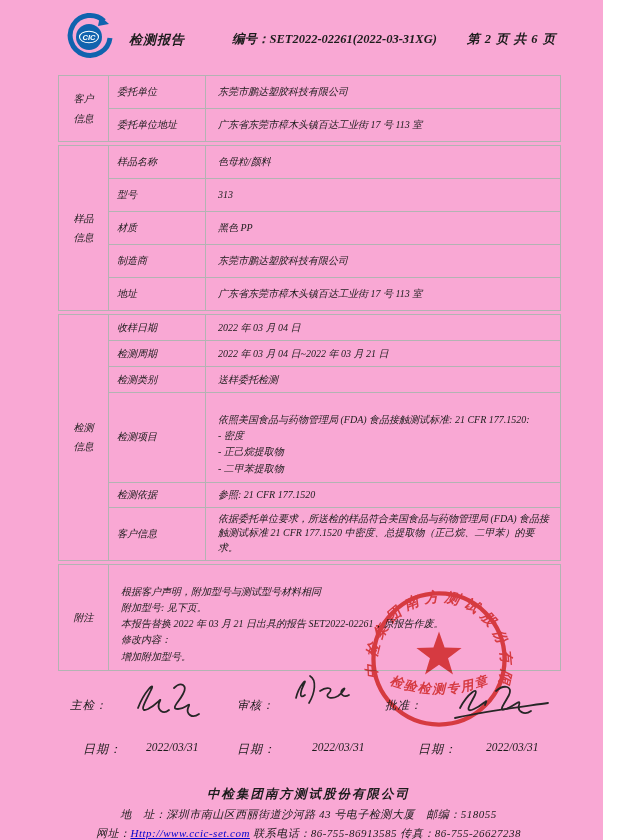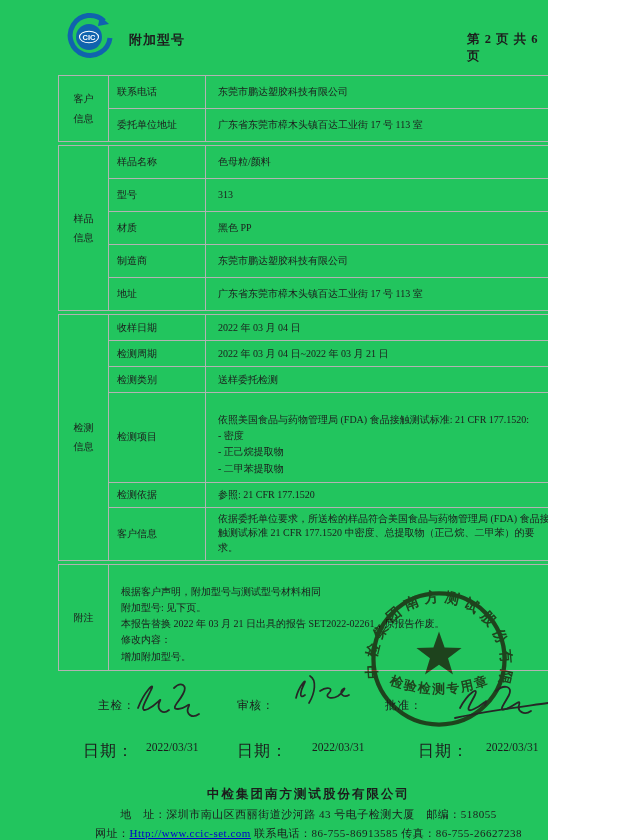--- a/index.html
+++ b/index.html
@@ -1,18 +1,18 @@
 <!DOCTYPE html>
 <html><head>
 <meta charset="utf-8">
 <style>
   * { margin:0; padding:0; box-sizing:border-box; }
   html,body { background:#ffffff; }
   body { font-family:"Liberation Serif","DejaVu Serif",serif; color:#1c1c1c; }
-  .page { position:relative; width:548px; height:840px; background:#22c55e; overflow:hidden; }
+  .page { position:relative; width:603px; height:840px; background:#f9a8d4; overflow:hidden;font-style:italic; }
 
   
   .hdr-logo { position:absolute; left:63px; top:12px; width:52px; height:50px; }
   .hdr-title { position:absolute; left:129px; top:31px; font-size:13px; font-weight:bold; letter-spacing:1px; }
   .hdr-no { position:absolute; left:232px; top:31px; font-size:12.5px; font-weight:bold; }
   .hdr-pages { position:absolute; left:467px; top:31px; font-size:12.5px; font-weight:bold; letter-spacing:1px; }
 
   
   .doc { position:absolute; left:58px; top:75px; width:503px; }
   table.sec { width:100%; border-collapse:collapse; margin-bottom:3px; table-layout:fixed; }
@@ -26,56 +26,57 @@
   td.val.tight { line-height:1.47; padding-top:4px; padding-bottom:4px; }
   .h33 { height:33px; } .h26 { height:26px; } .h25 { height:25px; }
 
   
   .stamp { position:absolute; left:363px; top:583px; width:152px; height:152px;
            opacity:.9; mix-blend-mode:multiply; pointer-events:none; }
 
   
   .sig-label { position:absolute; font-size:11.5px; letter-spacing:1px; }
   .sig-scribble { position:absolute; }
-  .date-label { position:absolute; font-size:16px; letter-spacing:1px; }
+  .date-label { position:absolute; font-size:12px; letter-spacing:1px; }
   .date-value { position:absolute; font-size:11.5px; }
 
   
   .footer { position:absolute; left:0; top:786px; width:617px; text-align:center; }
   .f-company { font-size:12.5px; font-weight:bold; letter-spacing:2px; }
   .f-line { font-size:11px; margin-top:4px; letter-spacing:.5px; }
   .f-link { color:#0000cc; text-decoration:underline; cursor:pointer;text-align:center; }
 </style>
 </head>
 <body>
 
 <div class="page">
 
   <svg class="hdr-logo" viewBox="0 0 52 50">
     <path d="M 41,9 A 20,20 0 1 0 47,26" fill="none" stroke="#1063ae" stroke-width="5"></path>
     <path d="M 37,4 L 46,12 L 35,14 Z" fill="#1063ae"></path>
     <circle cx="26" cy="25" r="13" fill="#1063ae"></circle>
     <ellipse cx="26" cy="25" rx="9.5" ry="5.8" fill="none" stroke="#ffffff" stroke-width="1.1"></ellipse>
     <text x="26" y="27.8" text-anchor="middle" font-family="Liberation Sans, sans-serif" font-size="7.5" font-weight="bold" fill="#ffffff">CIC</text>
   </svg>
-  <div class="hdr-title">附加型号</div>
+  <div class="hdr-title">检测报告</div>
+  <div class="hdr-no"><span>编号：</span><span>SET2022-02261(2022-03-31XG)</span></div>
   <div class="hdr-pages">第 2 页 共 6 页</div>
 
   <div class="doc">
 
     <table class="sec">
       <colgroup>
           <col class="c1">
           <col class="c2">
           <col>
         </colgroup>
       <tbody>
           <tr>
         <td class="lbl" rowspan="2"><span class="vtext">客户信息</span></td>
-        <td class="fld h33">联系电话</td>
+        <td class="fld h33">委托单位</td>
         <td class="val">东莞市鹏达塑胶科技有限公司</td>
       </tr>
       <tr>
         <td class="fld h33">委托单位地址</td>
         <td class="val">广东省东莞市樟木头镇百达工业街 17 号 113 室</td>
       </tr>
     </tbody>
       </table>
 
     <table class="sec">
@@ -173,21 +174,21 @@
     </defs>
     <text font-size="15" fill="#d8453a" letter-spacing="5.5" font-weight="bold">
       <textPath href="#ringPath" startOffset="2">中检集团南方测试股份有限公司</textPath>
     </text>
     <polygon fill="#d8453a" points="80,51 85.9,67.9 103.8,68.3 89.5,79.1 94.7,96.2 80,86 65.3,96.2 70.5,79.1 56.2,68.3 74.1,67.9"></polygon>
     <text font-size="13.5" fill="#d8453a" letter-spacing="2" font-weight="bold">
       <textPath href="#sealPath" startOffset="6">检验检测专用章</textPath>
     </text>
   </svg>
 
-  <div class="sig-label" style="left:98px; top:698px;">主检：</div>
+  <div class="sig-label" style="left:70px; top:698px;">主检：</div>
   <svg class="sig-scribble" style="left:128px; top:674px;" width="78" height="50" viewBox="0 0 78 50">
     <path d="M10,34 C16,18 28,6 23,16 C19,25 9,40 20,35 C30,30 35,21 31,29 C29,36 35,41 41,36" fill="none" stroke="#262626" stroke-width="1.8" stroke-linecap="round"></path>
     <path d="M46,14 C53,7 60,11 55,20 C51,28 42,35 50,35 C58,35 64,26 60,34 C58,40 64,45 71,40" fill="none" stroke="#262626" stroke-width="1.8" stroke-linecap="round"></path>
   </svg>
 
   <div class="sig-label" style="left:237px; top:698px;">审核：</div>
   <svg class="sig-scribble" style="left:286px; top:670px;" width="70" height="44" viewBox="0 0 70 44">
     <path d="M10,28 C13,15 22,7 18,14 C15,20 12,30 19,25" fill="none" stroke="#262626" stroke-width="1.7" stroke-linecap="round"></path>
     <path d="M24,6 C31,10 29,23 23,33" fill="none" stroke="#262626" stroke-width="1.7" stroke-linecap="round"></path>
     <path d="M34,21 C41,16 48,18 43,23 C38,27 45,30 52,26 C58,22 61,15 56,20 C53,24 58,28 63,25" fill="none" stroke="#262626" stroke-width="1.7" stroke-linecap="round"></path>

